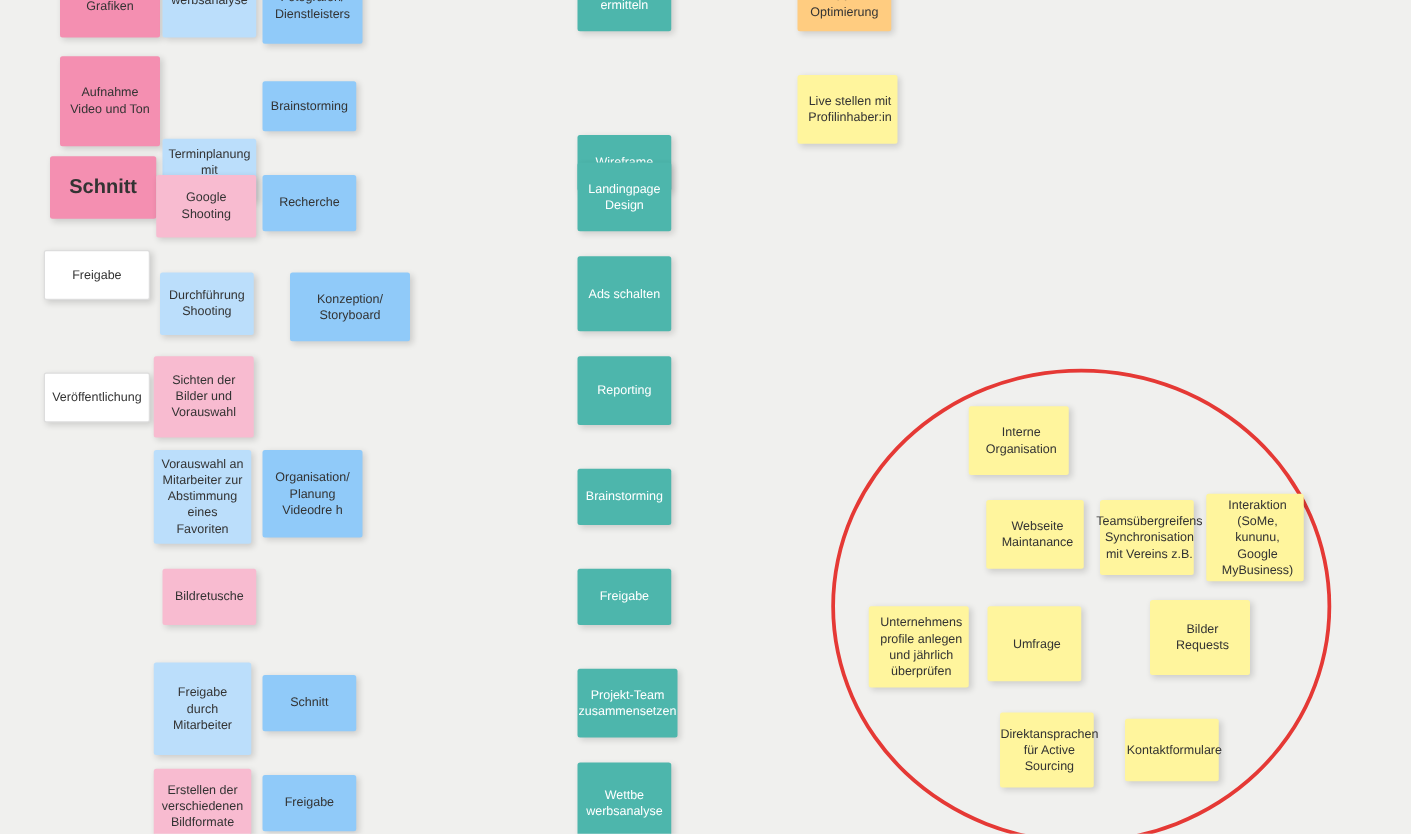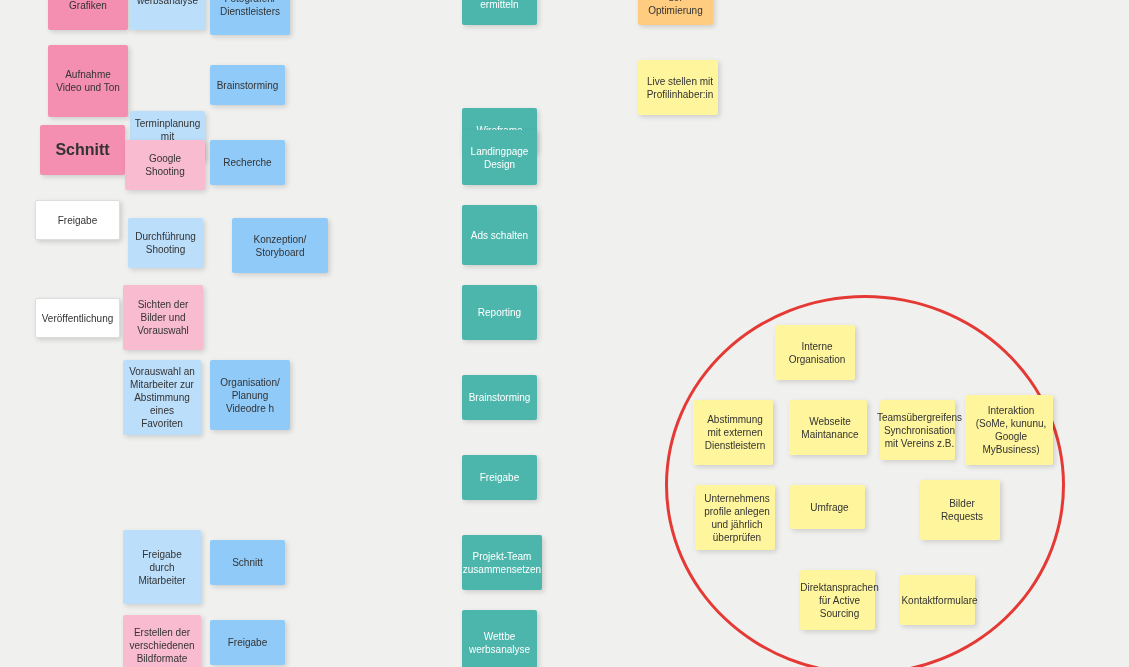--- a/index.html
+++ b/index.html
@@ -72,30 +72,30 @@
     <div class="sticky white" style="left: 35px; top: 200px; width: 85px; height: 40px;">Freigabe</div>
     <div class="sticky light-blue" style="left: 128px; top: 218px; width: 75px; height: 50px;">Durchführung Shooting</div>
     <div class="sticky blue" style="left: 210px; top: 218px; width: 96px; height: 55px; margin-left: 22px;">Konzeption/ Storyboard</div>
     <div class="sticky teal" style="left: 462px; top: 205px; width: 75px; height: 60px; text-align: right;">Ads schalten</div>
     <div class="sticky white" style="left: 35px; top: 270px; width: 85px; height: 40px; margin-top: 28px;">Veröffentlichung</div>
     <div class="sticky light-pink" style="left: 123px; top: 285px; width: 80px; height: 65px;">Sichten der Bilder und Vorauswahl</div>
     <div class="sticky teal" style="left: 462px; top: 285px; width: 75px; height: 55px;">Reporting</div>
     <div class="sticky light-blue" style="left: 123px; top: 360px; width: 78px; height: 75px;">Vorauswahl an Mitarbeiter zur Abstimmung eines Favoriten</div>
     <div class="sticky blue" style="left: 210px; top: 360px; width: 80px; height: 70px;">Organisation/ Planung Videodre h</div>
     <div class="sticky teal" style="left: 462px; top: 375px; width: 75px; height: 45px;">Brainstorming</div>
+    <div class="sticky light-pink" style="left: 130px; top: 455px; width: 75px; height: 45px;">Bildretusche</div>
     <div class="sticky teal" style="left: 462px; top: 455px; width: 75px; height: 45px;">Freigabe</div>
     <div class="sticky light-blue" style="left: 123px; top: 530px; width: 78px; height: 74px;">Freigabe durch Mitarbeiter</div>
     <div class="sticky blue" style="left: 210px; top: 540px; width: 75px; height: 45px;">Schnitt</div>
     <div class="sticky teal" style="left: 462px; top: 535px; width: 80px; height: 55px;">Projekt-Team zusammensetzen</div>
     <div class="sticky light-pink" style="left: 123px; top: 615px; width: 78px; height: 60px;">Erstellen der verschiedenen Bildformate</div>
     <div class="sticky blue" style="left: 210px; top: 620px; width: 75px; height: 45px;">Freigabe</div>
     <div class="sticky teal" style="left: 462px; top: 610px; width: 75px; height: 65px;">Wettbe werbsanalyse</div>
     <div class="sticky yellow" style="left: 775px; top: 325px; width: 80px; height: 55px;">Interne Organisation</div>
-    <div class="sticky yellow" style="left: 693px; top: 400px; width: 80px; height: 65px;">Abstimmung mit externen Dienstleistern</div>
     <div class="sticky yellow" style="left: 789px; top: 400px; width: 78px; height: 55px;">Webseite Maintanance</div>
     <div class="sticky yellow" style="left: 880px; top: 400px; width: 75px; height: 60px;">Teamsübergreifens Synchronisation mit Vereins z.B.</div>
-    <div class="sticky yellow" style="left: 965px; top: 395px; width: 88px; height: 70px;">Interaktion (SoMe, kununu, Google MyBusiness)</div>
+    <div class="sticky yellow" style="left: 965px; top: 395px; width: 78px; height: 70px;">Interaktion (SoMe, kununu, Google MyBusiness)</div>
     <div class="sticky yellow" style="left: 695px; top: 485px; width: 80px; height: 65px;">Unternehmens profile anlegen und jährlich überprüfen</div>
-    <div class="sticky yellow" style="left: 790px; top: 485px; width: 75px; height: 44px;">Umfrage</div>
+    <div class="sticky yellow" style="left: 790px; top: 485px; width: 75px; height: 60px;">Umfrage</div>
     <div class="sticky yellow" style="left: 920px; top: 480px; width: 80px; height: 60px;">Bilder Requests</div>
     <div class="sticky yellow" style="left: 800px; top: 570px; width: 75px; height: 60px;">Direktansprachen für Active Sourcing</div>
     <div class="sticky yellow" style="left: 900px; top: 575px; width: 75px; height: 50px;">Kontaktformulare</div>
   </div>
 
 </body></html>

